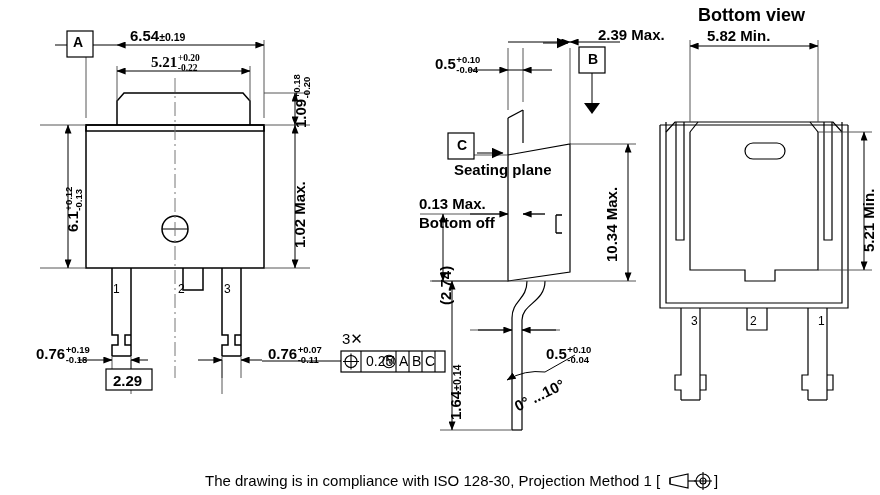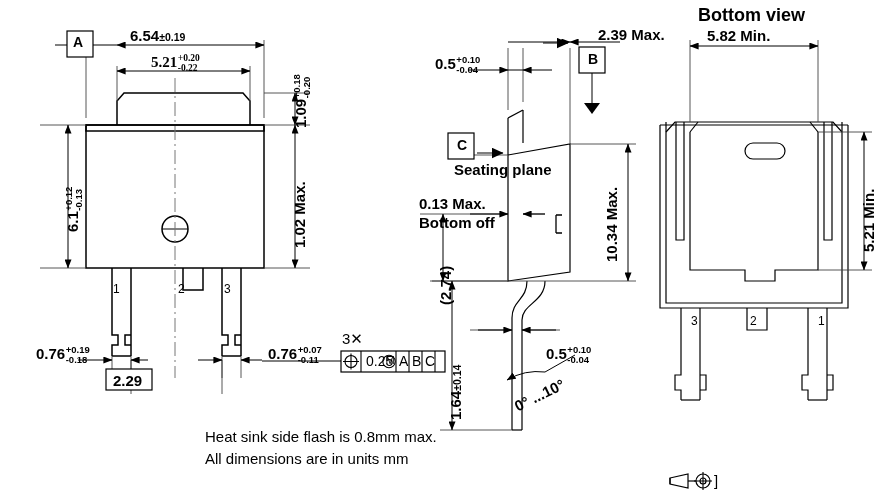--- a/index.html
+++ b/index.html
@@ -287,17 +287,16 @@
   <div class="txt dim rotang" style="left:512px;top:400px;">0° ...10°</div>
 
   <div class="txt title" style="left:698px;top:6px;">Bottom view</div>
   <div class="txt dim" style="left:707px;top:28px;">5.82 Min.</div>
   <div class="txt dim rot90" style="left:861px;top:252px;">5.21 Min.</div>
 
   <div class="txt pin" style="left:691px;top:315px;">3</div>
   <div class="txt pin" style="left:750px;top:315px;">2</div>
   <div class="txt pin" style="left:818px;top:315px;">1</div>
 
-  <div class="txt note" style="left:205px;top:429px;">Heat sink side flash is 0.8mm max.</div>
-  <div class="txt note" style="left:205px;top:451px;">All dimensions are in units mm</div>
+  <div class="txt note" style="left:205px;top:473px;">The drawing is in compliance with ISO 128-30, Projection Method 1 [</div>
   <div class="txt note" style="left:714px;top:473px;">]</div>
 
 </div>
 
 </body></html>

